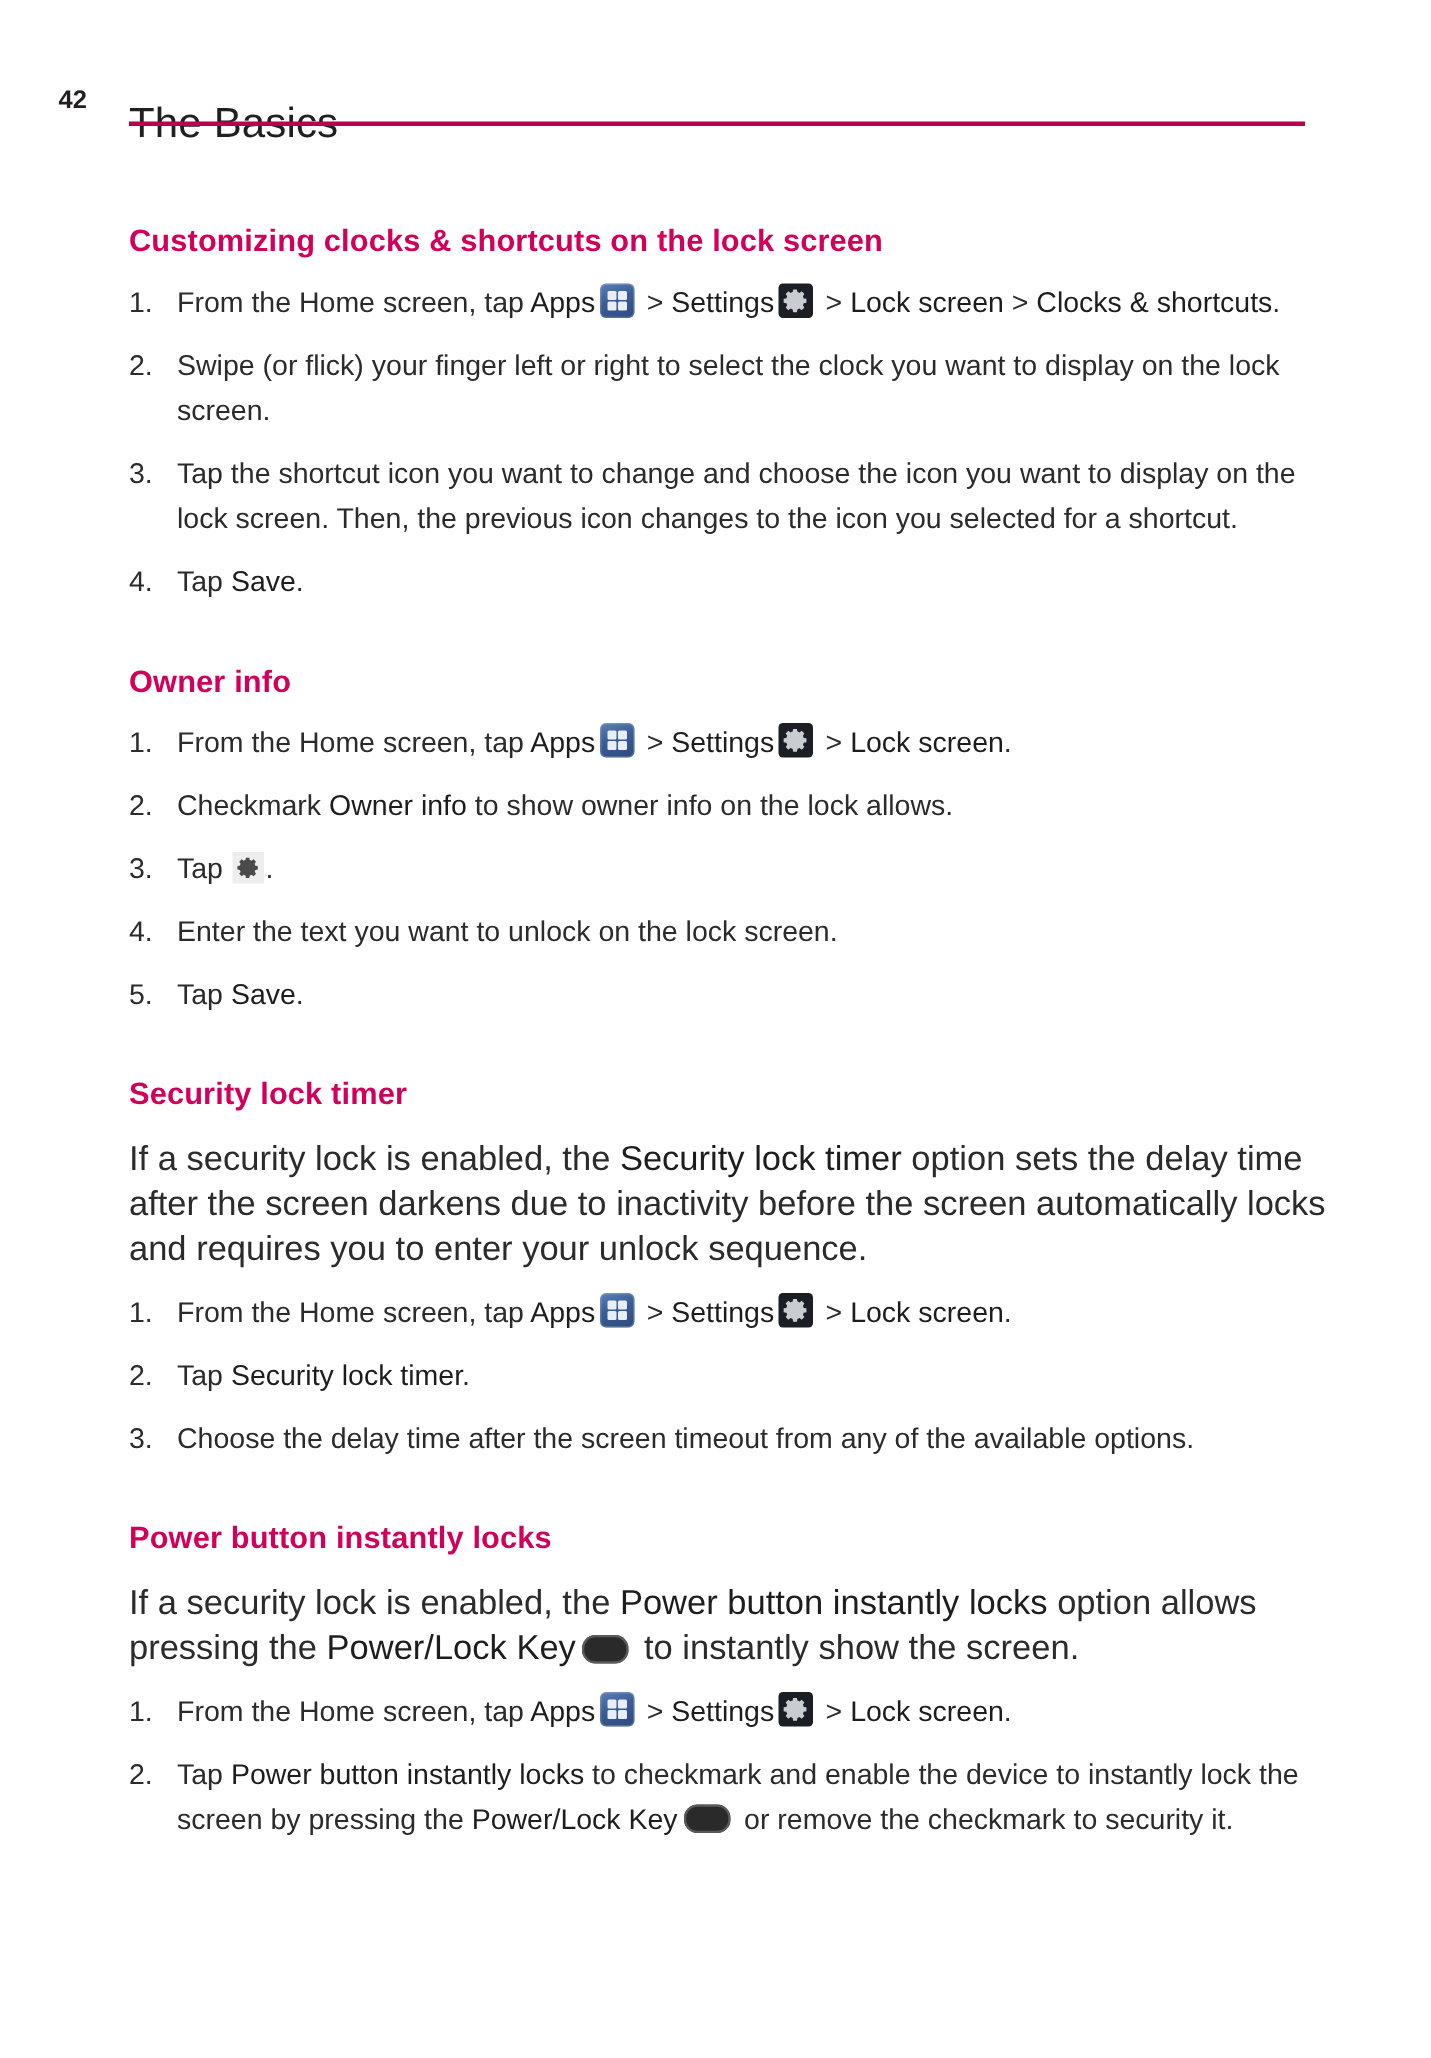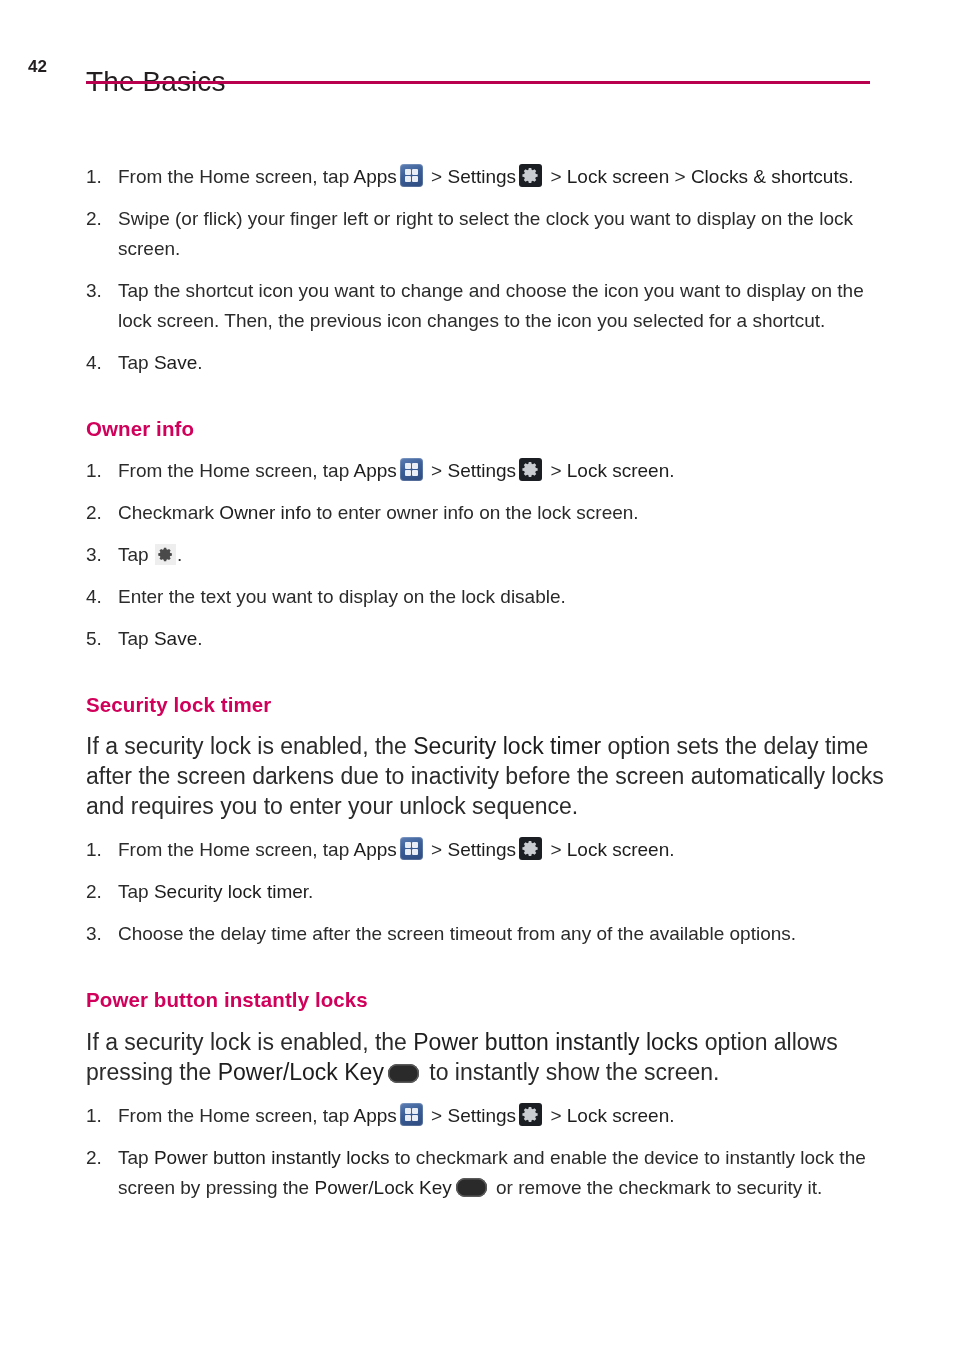--- a/index.html
+++ b/index.html
@@ -19,21 +19,21 @@
   
   .page-header {
     position: absolute;
     left: 0;
     top: 46px;
     width: 954px;
     height: 40px;
   }
   .page-number {
     position: absolute;
-    left: 28px;
+    left: 39px;
     top: 11px;
     font-size: 17px;
     font-weight: bold;
     color: #231f20;
     letter-spacing: 0px;
   }
   .header-title {
     position: absolute;
     left: 86px;
     top: 20px;
@@ -168,41 +168,42 @@
 </head>
 <body>
 
 <div class="page-header">
   <div class="page-number">42</div>
   <div class="header-title">The Basics</div>
   <div class="header-rule"></div>
 </div>
 
 <div class="content" id="content-root">
+    <h2 class="section-heading">Customizing clocks &amp; shortcuts on the lock screen</h2>
     <div class="gap-head"></div>
     <ol class="steps">
       <li><span class="num">1.</span><span><span>From the Home screen, tap </span><span class="bold">Apps</span><span class="ico ico-apps"><i></i><i></i><i></i><i></i></span><span> &gt; </span><span class="bold">Settings</span><span class="ico ico-settings"><svg width="19" height="19" viewBox="0 0 24 24">
               <path fill="#c9ccd1" d="M12 8.2a3.8 3.8 0 1 0 0 7.6 3.8 3.8 0 0 0 0-7.6zm0 5.9a2.1 2.1 0 1 1 0-4.2 2.1 2.1 0 0 1 0 4.2z M21 13.6v-3.2l-2.3-.4a7 7 0 0 0-.7-1.7l1.3-1.9-2.3-2.3-1.9 1.3a7 7 0 0 0-1.7-.7L13 2.6H9.8l-.4 2.1a7 7 0 0 0-1.7.7L5.8 4.1 3.5 6.4l1.3 1.9a7 7 0 0 0-.7 1.7l-2.3.4v3.2l2.3.4c.16.6.4 1.17.7 1.7l-1.3 1.9 2.3 2.3 1.9-1.3c.53.3 1.1.54 1.7.7l.4 2.3h3.2l.4-2.3c.6-.16 1.17-.4 1.7-.7l1.9 1.3 2.3-2.3-1.3-1.9c.3-.53.54-1.1.7-1.7l2.3-.4z"></path>
             </svg></span><span> &gt; </span><span class="bold">Lock screen</span><span> &gt; </span><span class="bold">Clocks &amp; shortcuts</span><span>.</span></span></li>
       <li style="margin-top: 12px;"><span class="num">2.</span><span><span>Swipe (or flick) your finger left or right to select the clock you want to display on the lock screen.</span></span></li>
       <li style="margin-top: 12px;"><span class="num">3.</span><span><span>Tap the shortcut icon you want to change and choose the icon you want to display on the lock screen. Then, the previous icon changes to the icon you selected for a shortcut.</span></span></li>
       <li style="margin-top: 12px;"><span class="num">4.</span><span><span>Tap </span><span class="bold">Save</span><span>.</span></span></li>
     </ol>
     <div class="gap-sec"></div>
     <h2 class="section-heading">Owner info</h2>
     <div class="gap-head"></div>
     <ol class="steps">
       <li><span class="num">1.</span><span><span>From the Home screen, tap </span><span class="bold">Apps</span><span class="ico ico-apps"><i></i><i></i><i></i><i></i></span><span> &gt; </span><span class="bold">Settings</span><span class="ico ico-settings"><svg width="19" height="19" viewBox="0 0 24 24">
               <path fill="#c9ccd1" d="M12 8.2a3.8 3.8 0 1 0 0 7.6 3.8 3.8 0 0 0 0-7.6zm0 5.9a2.1 2.1 0 1 1 0-4.2 2.1 2.1 0 0 1 0 4.2z M21 13.6v-3.2l-2.3-.4a7 7 0 0 0-.7-1.7l1.3-1.9-2.3-2.3-1.9 1.3a7 7 0 0 0-1.7-.7L13 2.6H9.8l-.4 2.1a7 7 0 0 0-1.7.7L5.8 4.1 3.5 6.4l1.3 1.9a7 7 0 0 0-.7 1.7l-2.3.4v3.2l2.3.4c.16.6.4 1.17.7 1.7l-1.3 1.9 2.3 2.3 1.9-1.3c.53.3 1.1.54 1.7.7l.4 2.3h3.2l.4-2.3c.6-.16 1.17-.4 1.7-.7l1.9 1.3 2.3-2.3-1.3-1.9c.3-.53.54-1.1.7-1.7l2.3-.4z"></path>
             </svg></span><span> &gt; </span><span class="bold">Lock screen</span><span>.</span></span></li>
-      <li style="margin-top: 12px;"><span class="num">2.</span><span><span>Checkmark </span><span class="bold">Owner info</span><span> to enter owner info on the lock screen.</span></span></li>
+      <li style="margin-top: 12px;"><span class="num">2.</span><span><span>Checkmark </span><span class="bold">Owner info</span><span> to show owner info on the lock allows.</span></span></li>
       <li style="margin-top: 12px;"><span class="num">3.</span><span><span>Tap </span><span class="ico ico-gear-small"><svg width="17" height="17" viewBox="0 0 24 24">
               <path fill="#4a4a4a" d="M12 8.2a3.8 3.8 0 1 0 0 7.6 3.8 3.8 0 0 0 0-7.6zm0 5.9a2.1 2.1 0 1 1 0-4.2 2.1 2.1 0 0 1 0 4.2z M21 13.6v-3.2l-2.3-.4a7 7 0 0 0-.7-1.7l1.3-1.9-2.3-2.3-1.9 1.3a7 7 0 0 0-1.7-.7L13 2.6H9.8l-.4 2.1a7 7 0 0 0-1.7.7L5.8 4.1 3.5 6.4l1.3 1.9a7 7 0 0 0-.7 1.7l-2.3.4v3.2l2.3.4c.16.6.4 1.17.7 1.7l-1.3 1.9 2.3 2.3 1.9-1.3c.53.3 1.1.54 1.7.7l.4 2.3h3.2l.4-2.3c.6-.16 1.17-.4 1.7-.7l1.9 1.3 2.3-2.3-1.3-1.9c.3-.53.54-1.1.7-1.7l2.3-.4z"></path>
             </svg></span><span>.</span></span></li>
-      <li style="margin-top: 12px;"><span class="num">4.</span><span><span>Enter the text you want to display on the lock disable.</span></span></li>
+      <li style="margin-top: 12px;"><span class="num">4.</span><span><span>Enter the text you want to unlock on the lock screen.</span></span></li>
       <li style="margin-top: 12px;"><span class="num">5.</span><span><span>Tap </span><span class="bold">Save</span><span>.</span></span></li>
     </ol>
     <div class="gap-sec"></div>
     <h2 class="section-heading">Security lock timer</h2>
     <div class="gap-head"></div>
     <p class="body-text"><span>If a security lock is enabled, the </span><span class="bold">Security lock timer</span><span> option sets the delay time after the screen darkens due to inactivity before the screen automatically locks and requires you to enter your unlock sequence.</span></p>
     <div class="gap-para"></div>
     <ol class="steps">
       <li><span class="num">1.</span><span><span>From the Home screen, tap </span><span class="bold">Apps</span><span class="ico ico-apps"><i></i><i></i><i></i><i></i></span><span> &gt; </span><span class="bold">Settings</span><span class="ico ico-settings"><svg width="19" height="19" viewBox="0 0 24 24">
               <path fill="#c9ccd1" d="M12 8.2a3.8 3.8 0 1 0 0 7.6 3.8 3.8 0 0 0 0-7.6zm0 5.9a2.1 2.1 0 1 1 0-4.2 2.1 2.1 0 0 1 0 4.2z M21 13.6v-3.2l-2.3-.4a7 7 0 0 0-.7-1.7l1.3-1.9-2.3-2.3-1.9 1.3a7 7 0 0 0-1.7-.7L13 2.6H9.8l-.4 2.1a7 7 0 0 0-1.7.7L5.8 4.1 3.5 6.4l1.3 1.9a7 7 0 0 0-.7 1.7l-2.3.4v3.2l2.3.4c.16.6.4 1.17.7 1.7l-1.3 1.9 2.3 2.3 1.9-1.3c.53.3 1.1.54 1.7.7l.4 2.3h3.2l.4-2.3c.6-.16 1.17-.4 1.7-.7l1.9 1.3 2.3-2.3-1.3-1.9c.3-.53.54-1.1.7-1.7l2.3-.4z"></path>

